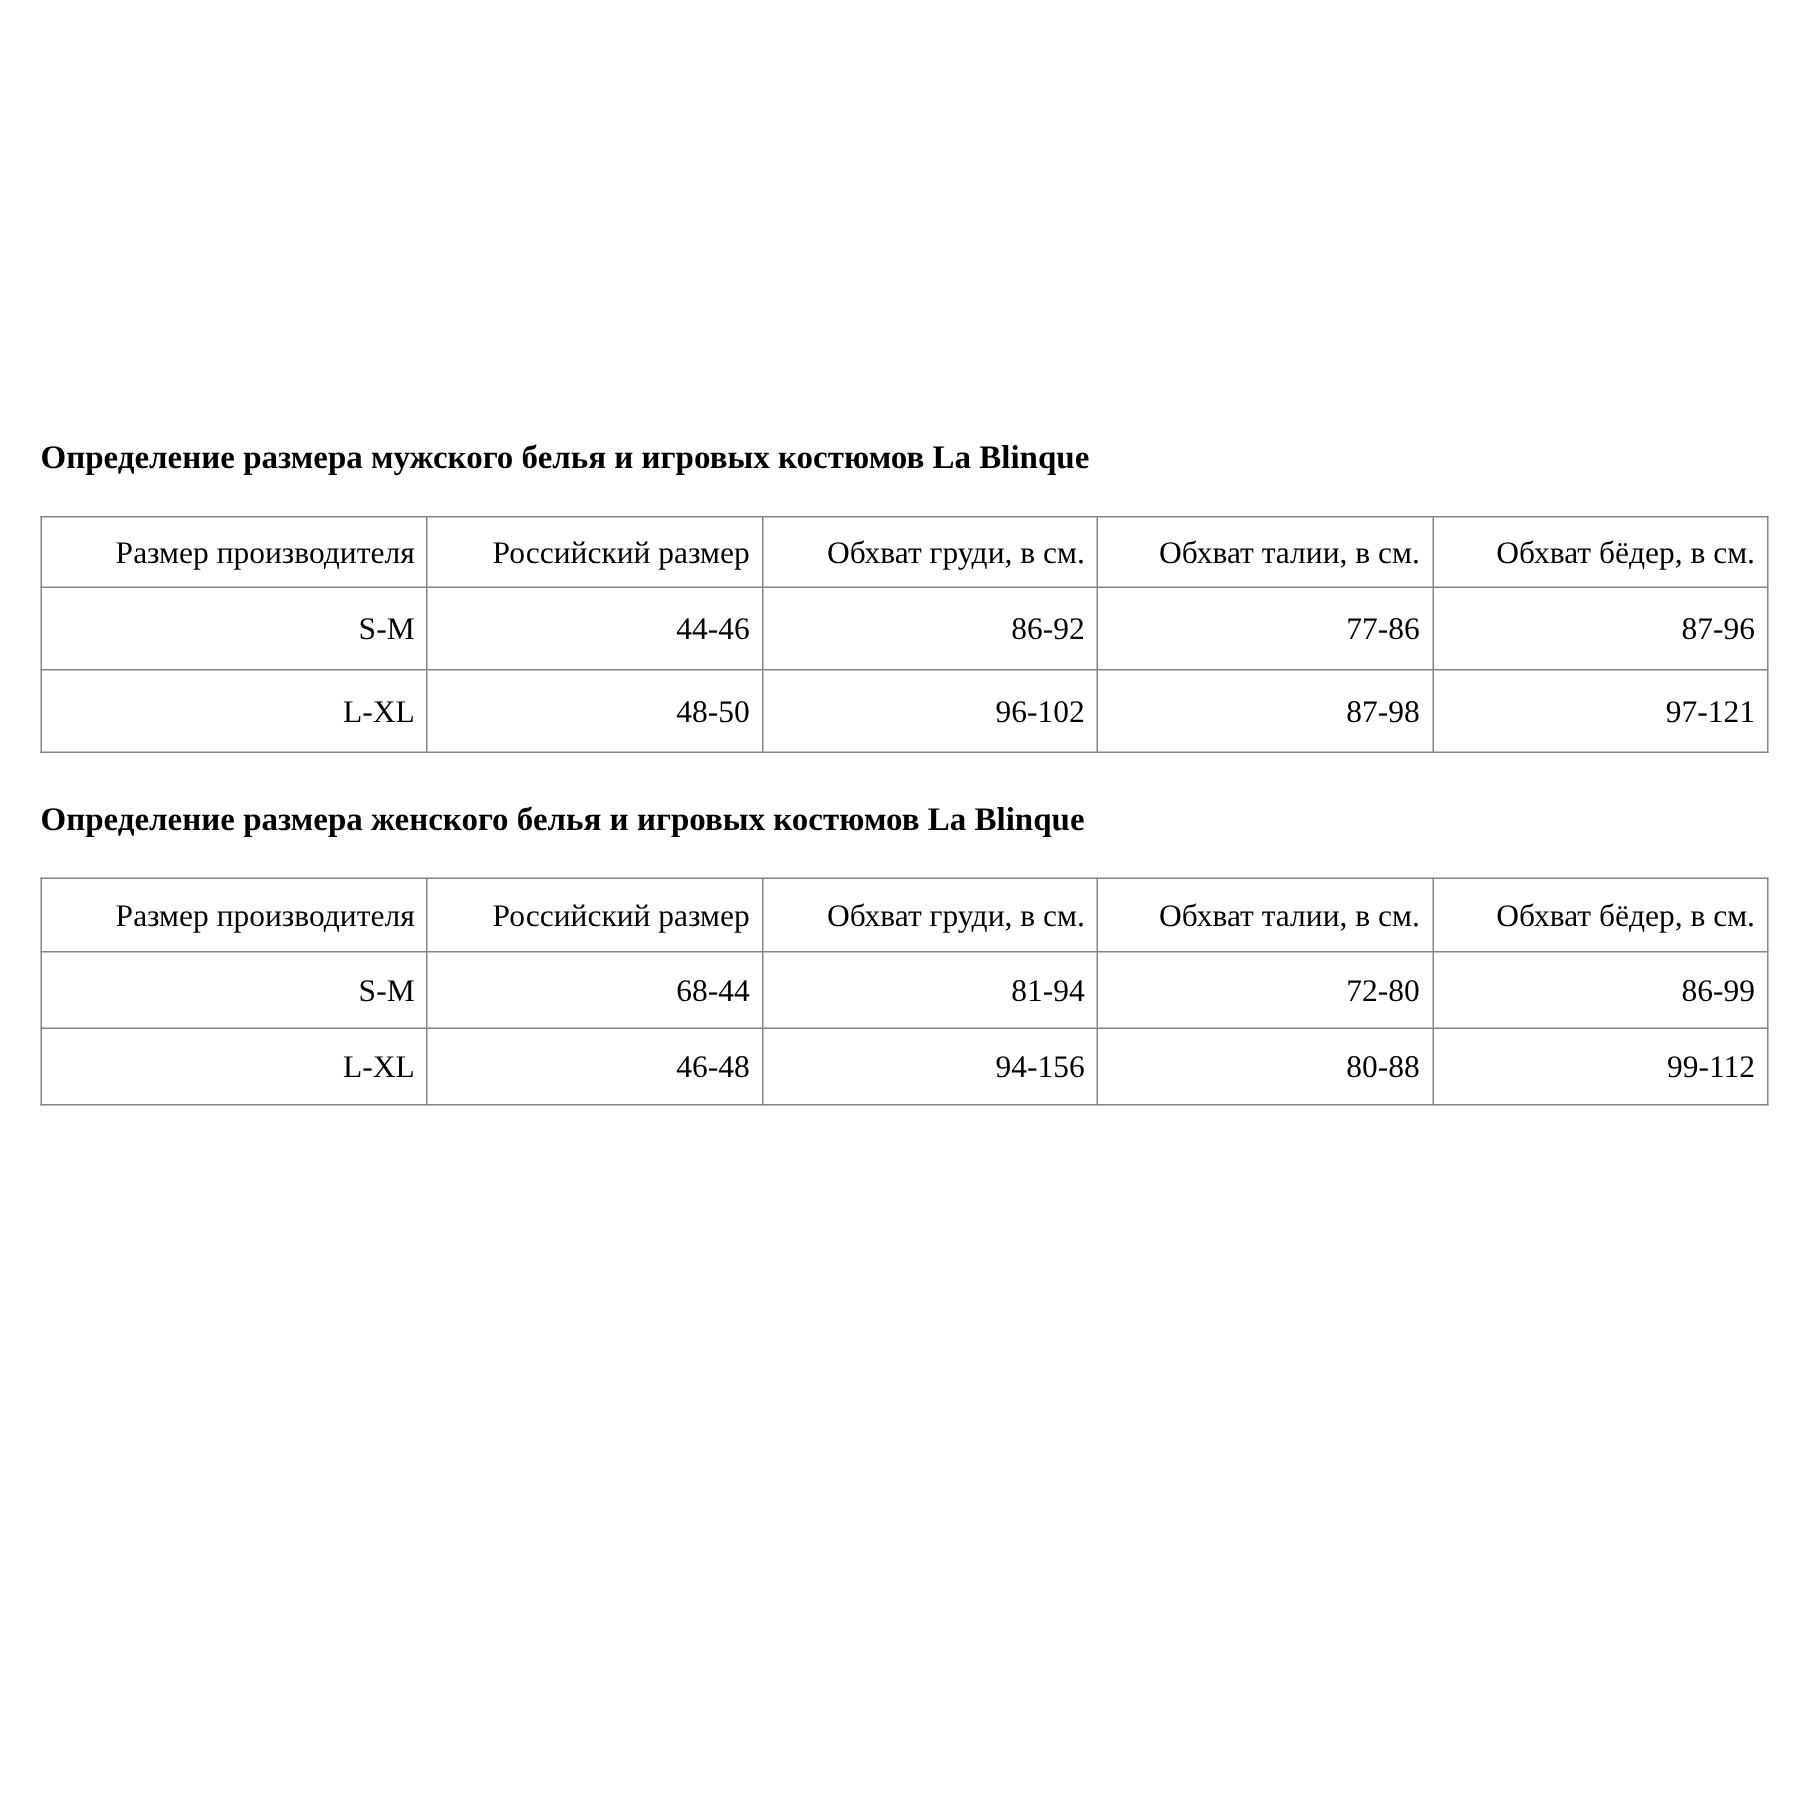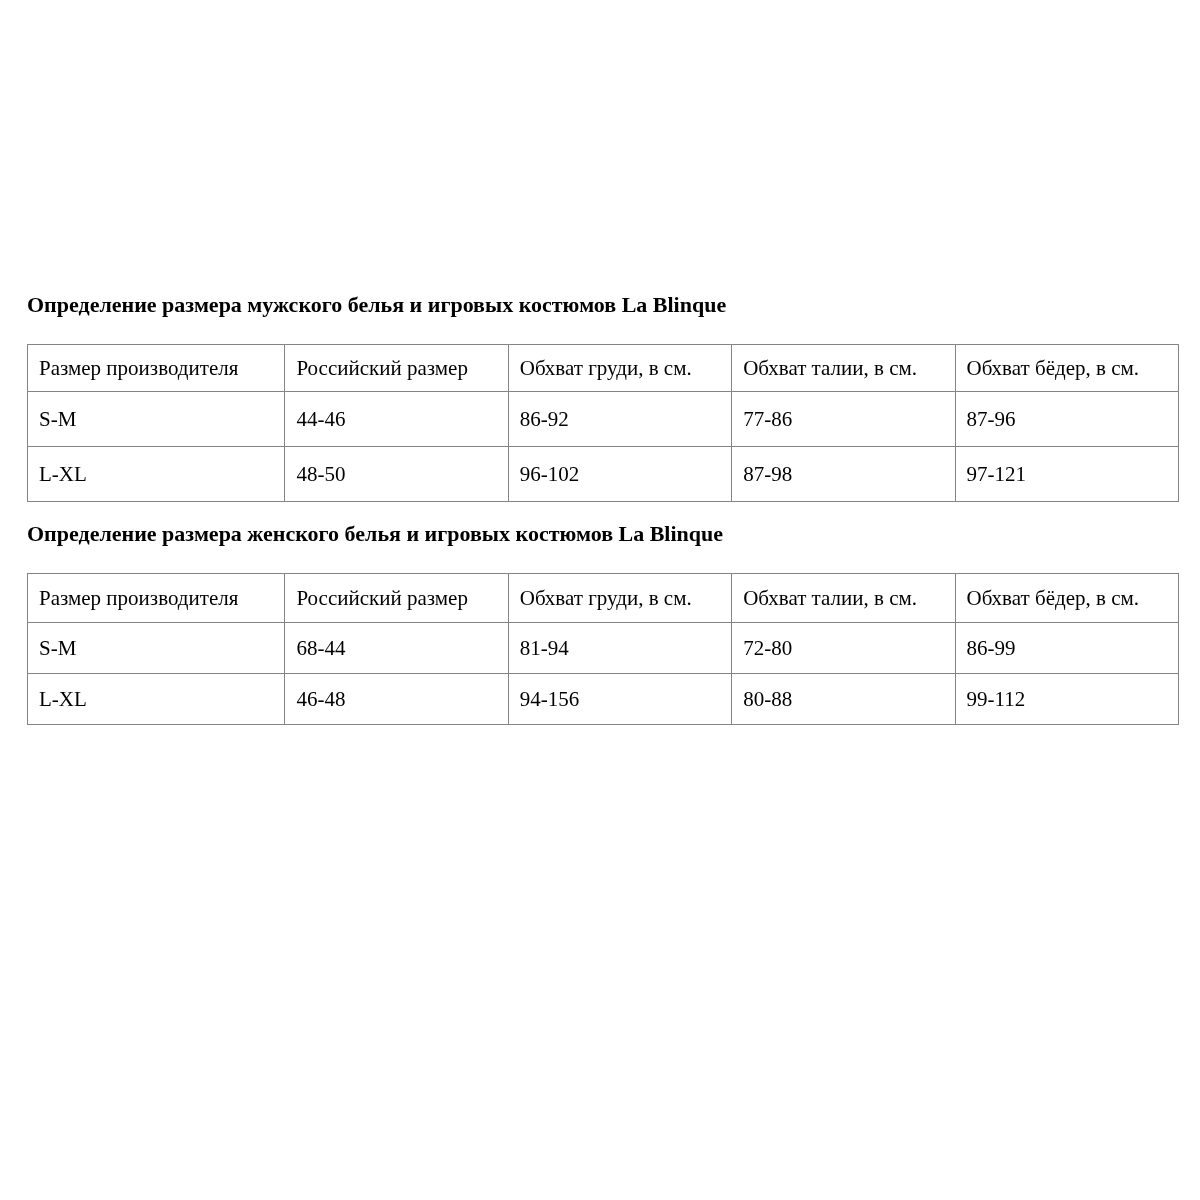--- a/index.html
+++ b/index.html
@@ -18,34 +18,34 @@
   }
   .section-heading {
     font-size: 22px;
     font-weight: bold;
     line-height: 26px;
     margin: 0;
     padding: 0;
     color: #000000;
   }
   .heading-gap {
-    margin-top: 19px;
+    margin-top: 31px;
   }
   table.size-table {
     border-collapse: collapse;
     table-layout: fixed;
     width: 1152px;
     margin-top: 26px;
     font-size: 21px;
     color: #000000;
   }
   table.size-table th,
   table.size-table td {
     border: 1px solid #848484;
-    text-align: left;
+    text-align: right;
     vertical-align: middle;
     padding: 0 8px 0 11px;
     font-weight: normal;
     overflow: hidden;
     white-space: nowrap;
   }
   table.t1 th { height: 46px; }
   table.t1 td { height: 54px; }
   table.t2 th { height: 48px; }
   table.t2 td { height: 50px; }

